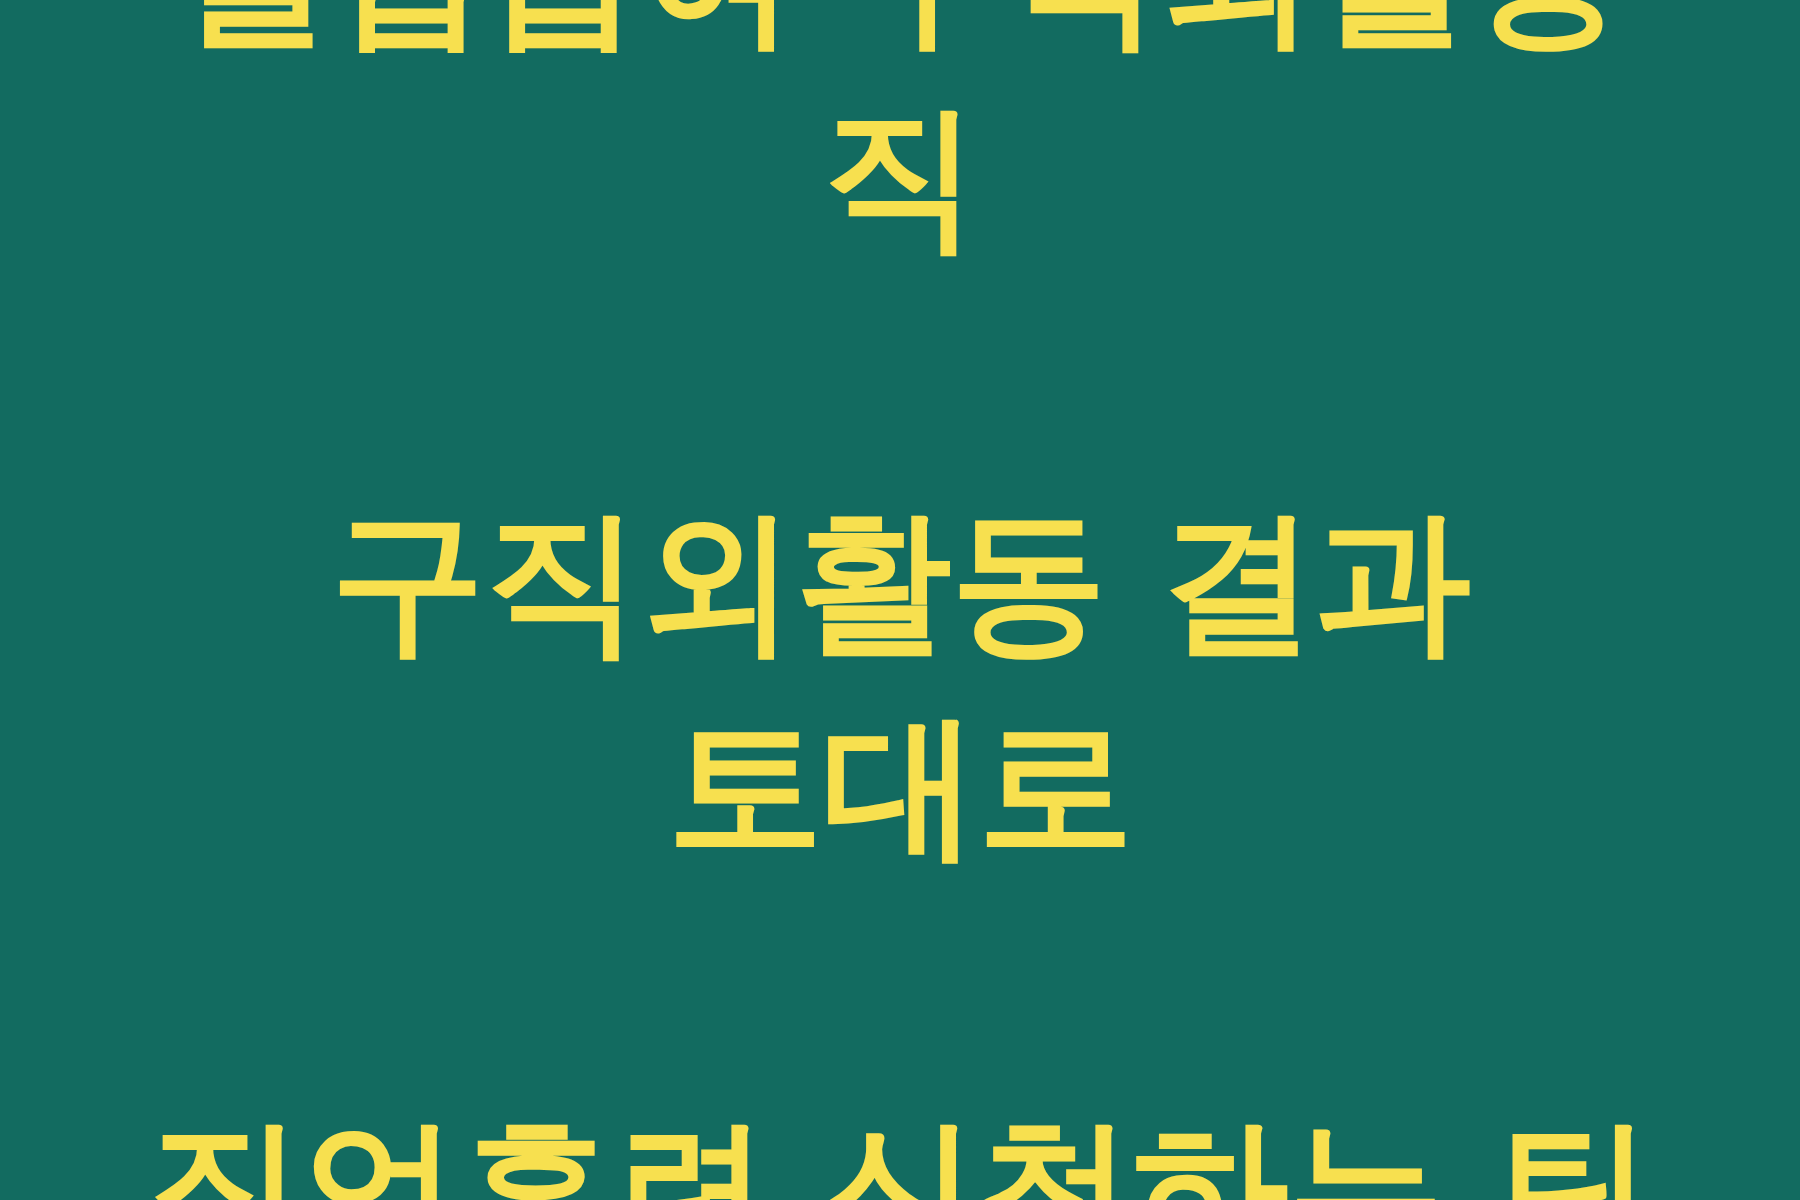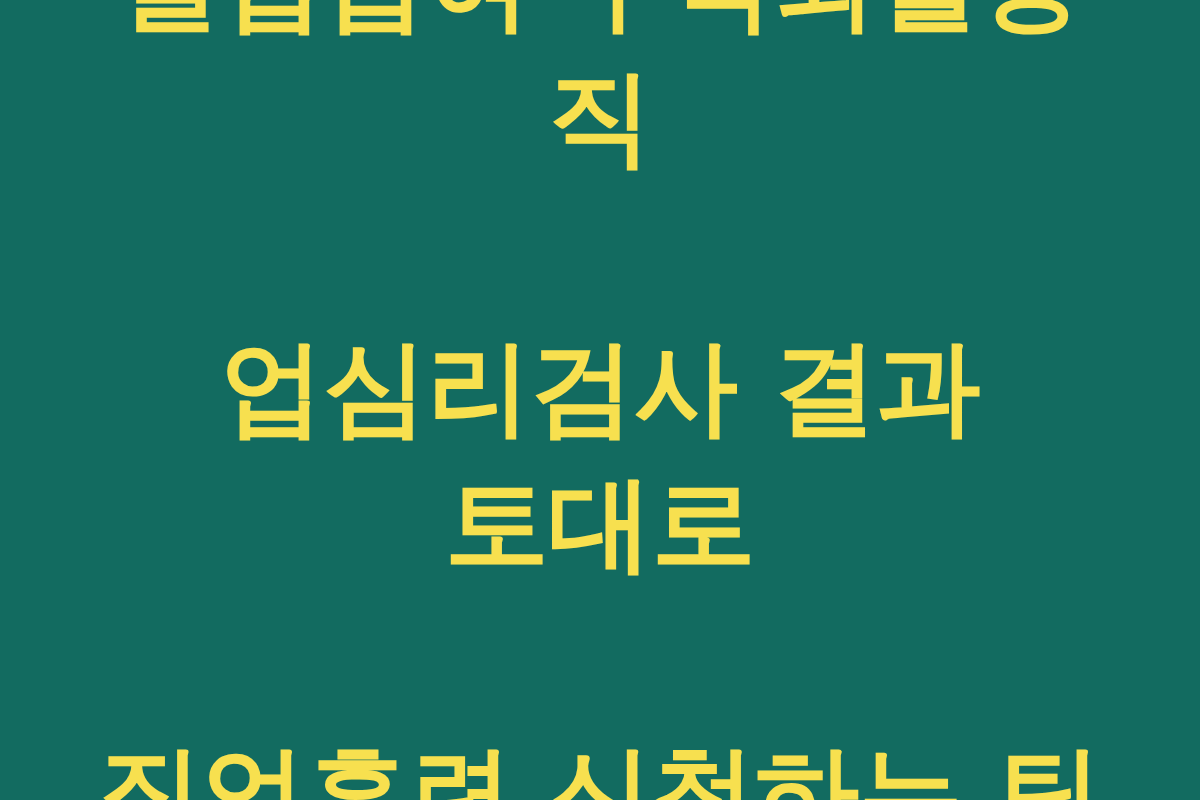--- a/index.html
+++ b/index.html
@@ -49,17 +49,17 @@
     display: block;
   }
 </style>
 </head>
 <body>
 
 <div class="card" style="background: rgb(18, 107, 96);">
 
   <h1 class="headline" style="color: rgb(247, 224, 79); text-align: center;">
     <span class="line">실업급여 구직외활동 직</span>
-    <span class="line">업심리검사 결과 토대로</span>
+    <span class="line">구직외활동 결과 토대로</span>
     <span class="line">직업훈련 신청하는 팁</span>
   </h1>
 
 </div>
 
 </body></html>

